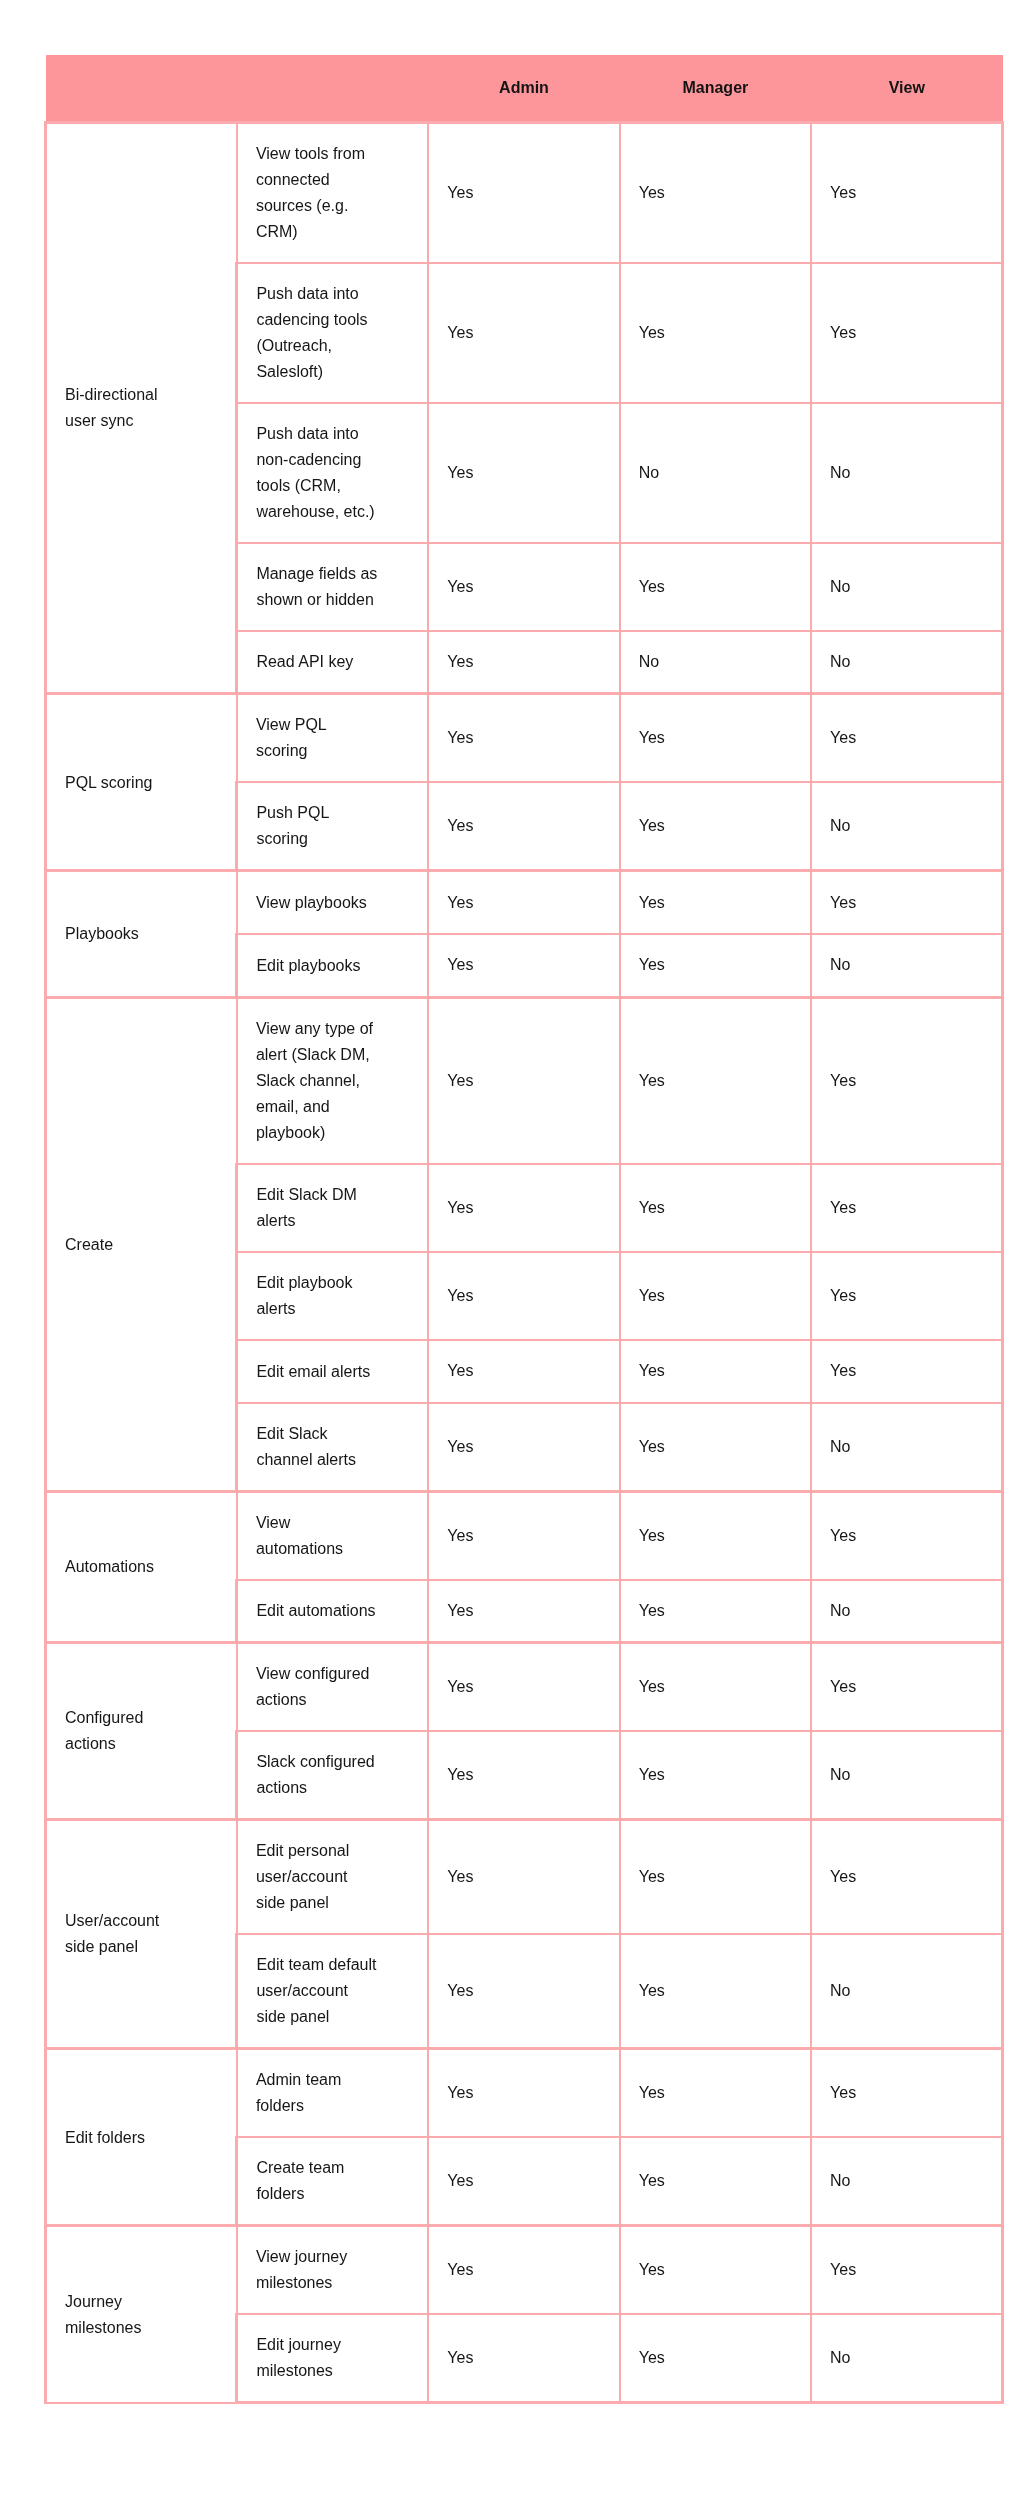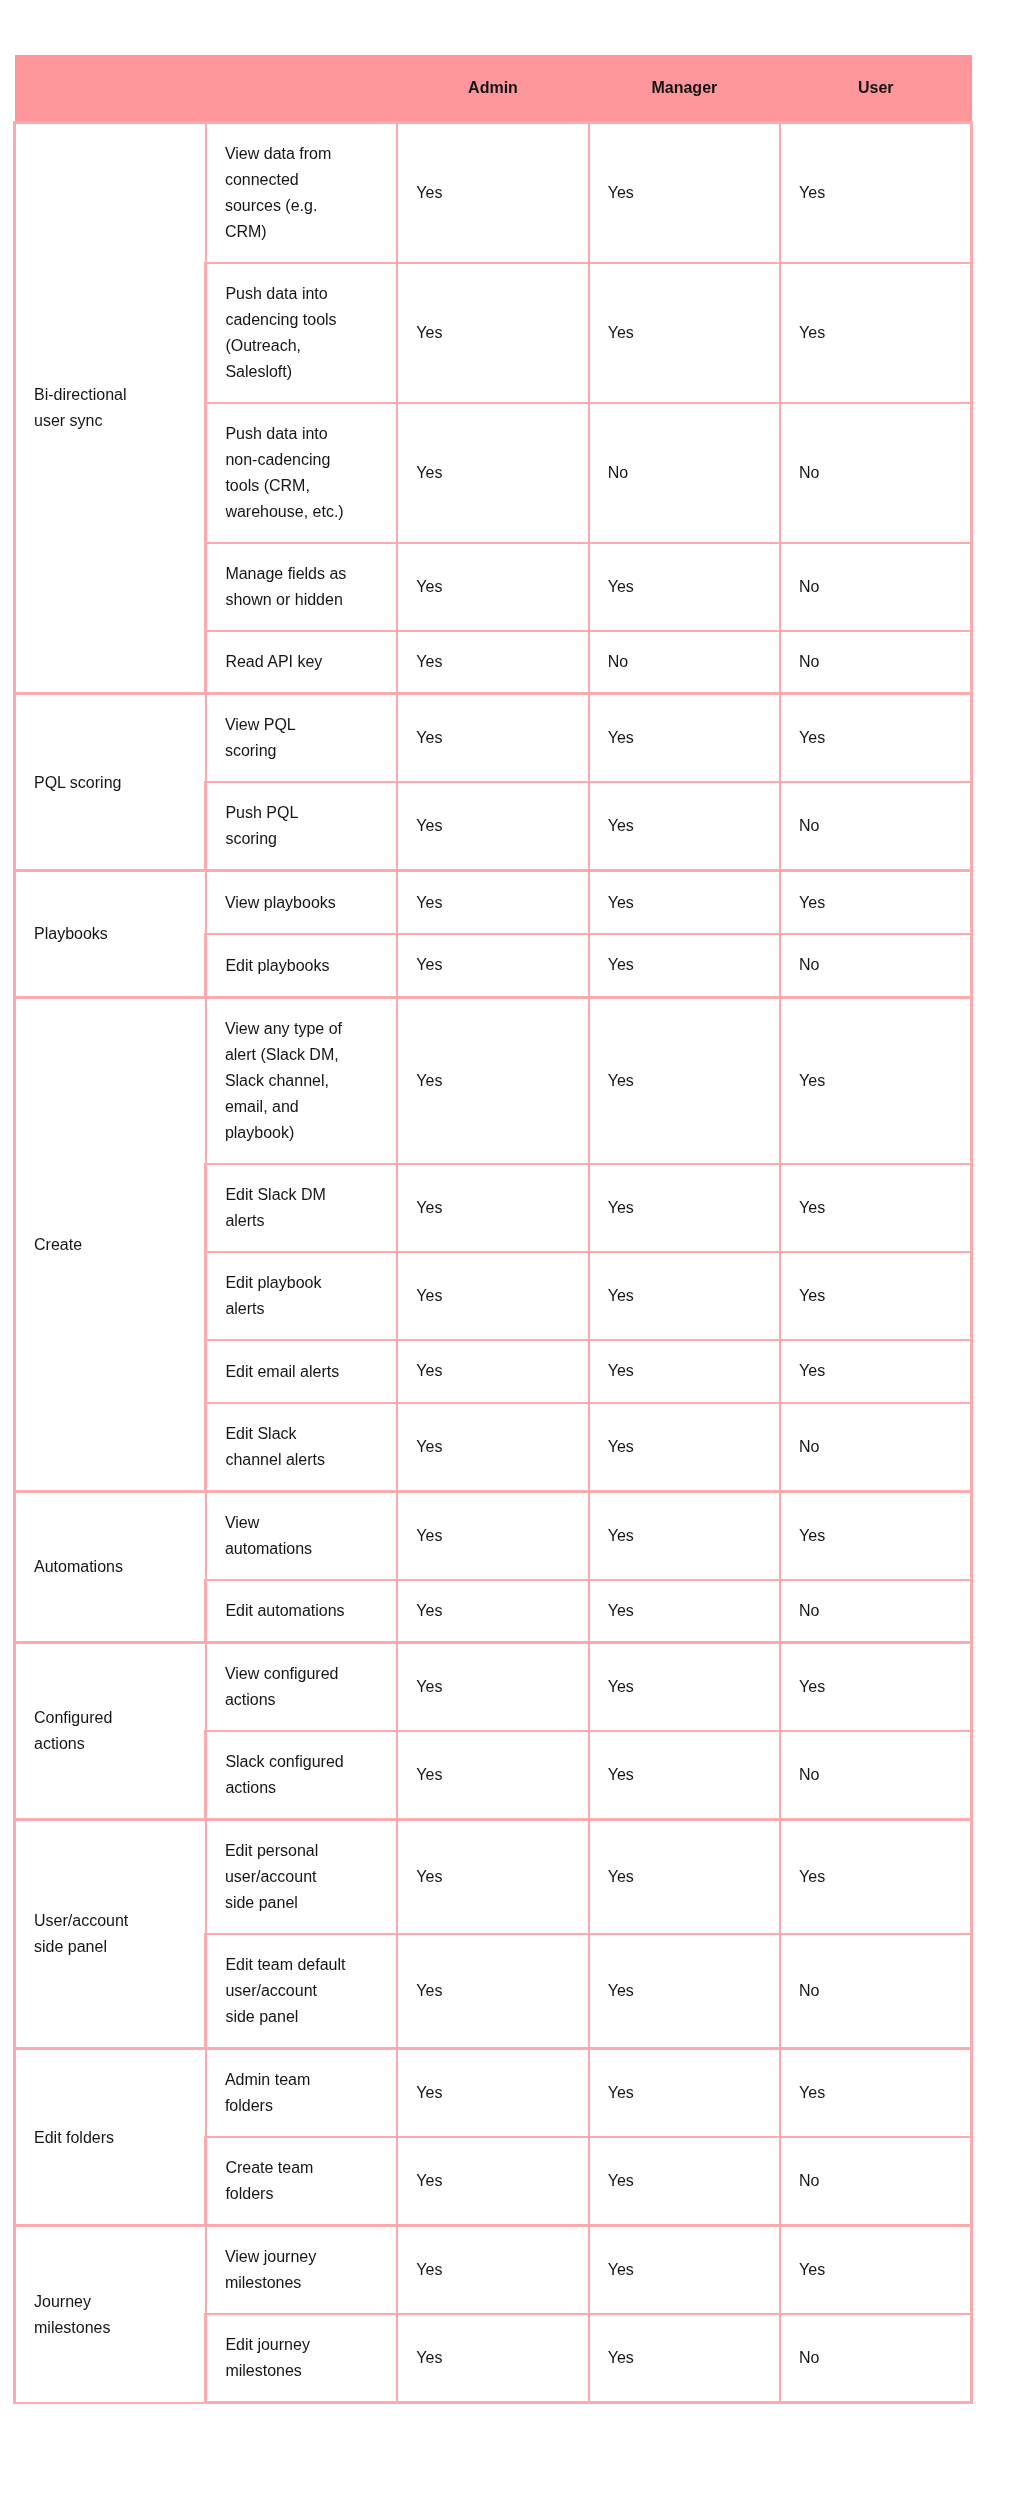--- a/index.html
+++ b/index.html
@@ -14,21 +14,21 @@
     padding: 0;
     background: var(--page-bg);
     font-family: "Liberation Sans", "DejaVu Sans", sans-serif;
     color: var(--text-color);
   }
   body {
     width: 1024px;
     min-height: 2500px;
   }
   .table-wrap {
-    padding: 55px 32px 0 13px;
+    padding: 55px 32px 0 44px;
   }
   table.perm-table {
     border-collapse: collapse;
     table-layout: fixed;
     width: 960px;
     font-size: 16px;
     line-height: 26px;
   }
   table.perm-table col { width: 20%; }
   thead th {
@@ -72,28 +72,28 @@
         <col>
         <col>
         <col>
     </colgroup>
     <thead>
       <tr>
         <th></th>
         <th></th>
         <th>Admin</th>
         <th>Manager</th>
-        <th>User</th>
+        <th>View</th>
       </tr>
     </thead>
     <tbody>
 
     <tr class="group-start">
           <td rowspan="5"><span class="cell-text">Bi-directional user sync</span></td>
-          <td><span class="cell-text">View data from connected sources (e.g. CRM)</span></td>
+          <td><span class="cell-text">View tools from connected sources (e.g. CRM)</span></td>
           <td>Yes</td>
           <td>Yes</td>
           <td>Yes</td>
         </tr>
         <tr>
           <td><span class="cell-text">Push data into cadencing tools (Outreach, Salesloft)</span></td>
           <td>Yes</td>
           <td>Yes</td>
           <td>Yes</td>
         </tr>

